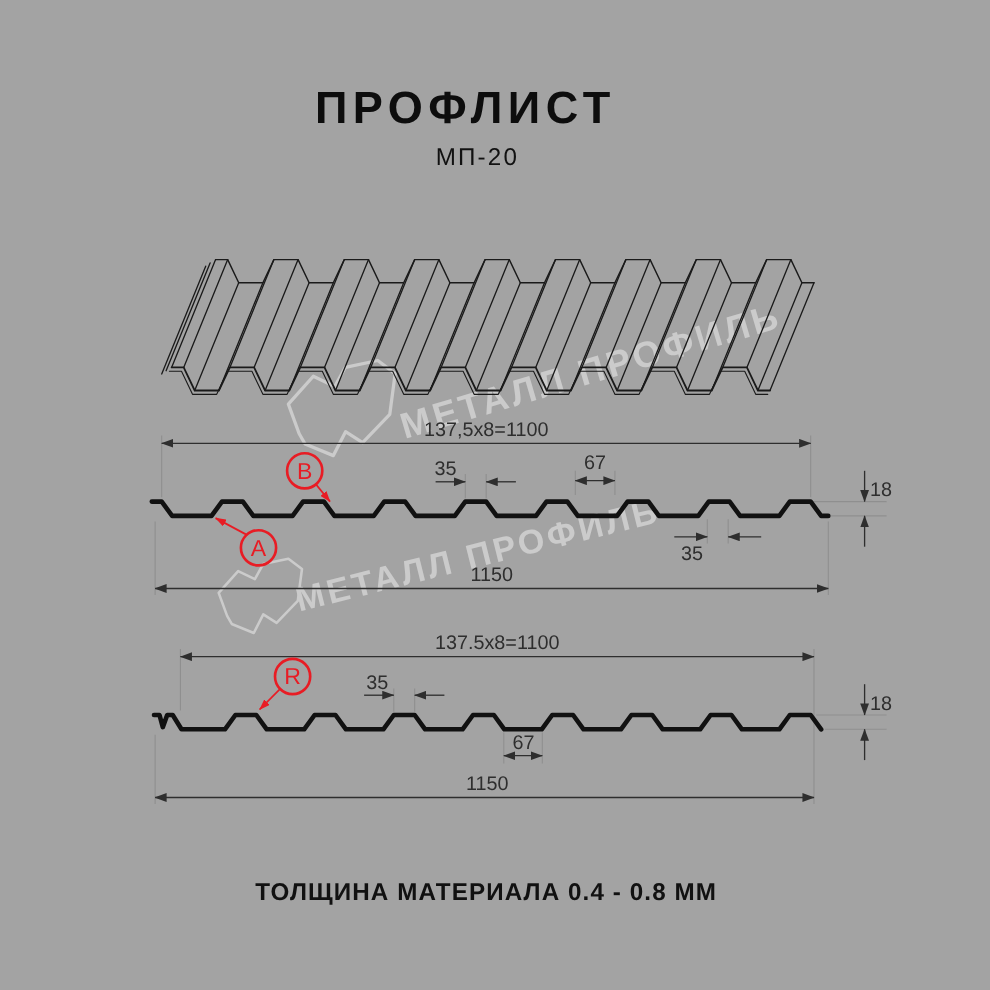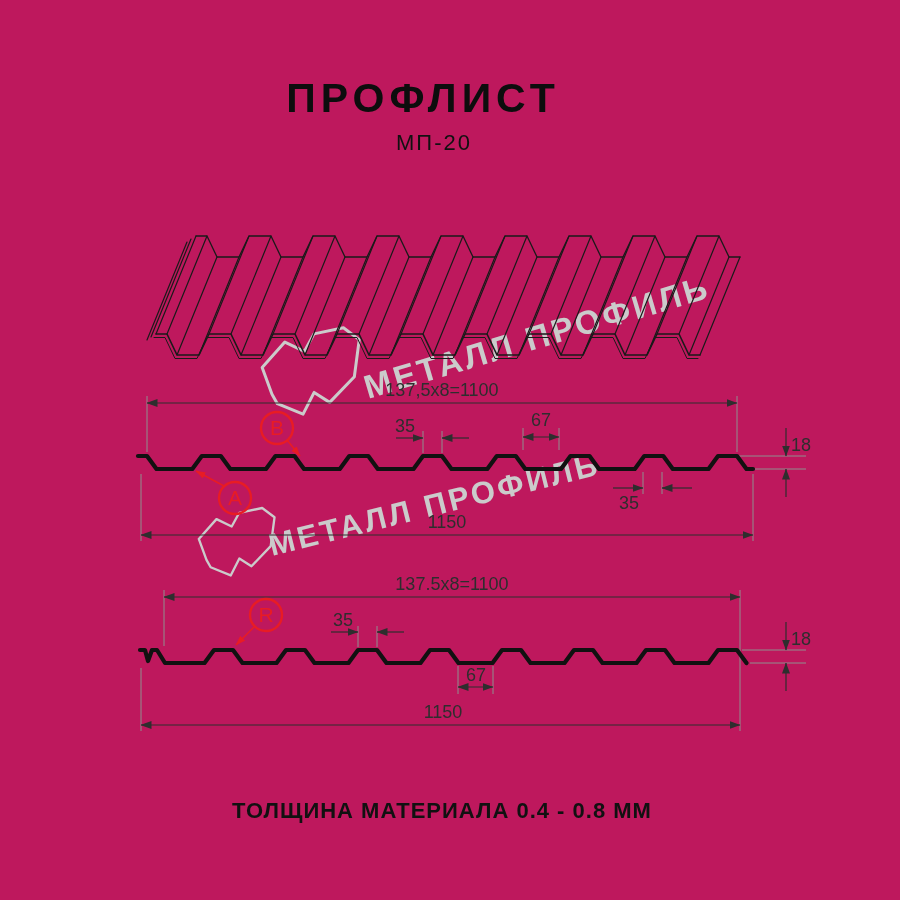--- a/index.html
+++ b/index.html
@@ -1,16 +1,16 @@
 <!DOCTYPE html>
 <html><head>
 <meta charset="utf-8">
 <style>
   html,body{margin:0;padding:0;background:#ffffff;}
-  .page{position:relative;width:900px;height:900px;background:#be185d;overflow:hidden;
+  .page{position:relative;width:900px;height:900px;background:#a3a3a3;overflow:hidden;
         font-family:"Liberation Sans", sans-serif;}
   svg{position:absolute;left:0;top:0;}
   .title{font-family:"Liberation Sans",sans-serif;font-weight:800;font-size:41px;letter-spacing:5px;fill:#0d0d0d;}
   .subtitle{font-weight:500;font-size:22px;letter-spacing:2px;fill:#111;}
   .footer{font-weight:600;font-size:22px;letter-spacing:1px;fill:#111;}
   .dimtxt{font-size:18px;fill:#2e2e2e;}
   .wmtxt{font-weight:700;font-size:33px;letter-spacing:3px;fill:#cbcbcb;}
   .wmtxt2{font-weight:700;font-size:31px;letter-spacing:3px;fill:#cbcbcb;}
   .redletter{font-size:21px;font-weight:500;fill:#e81c24;}
   .extline{stroke:#8f8f8f;stroke-width:1;}

